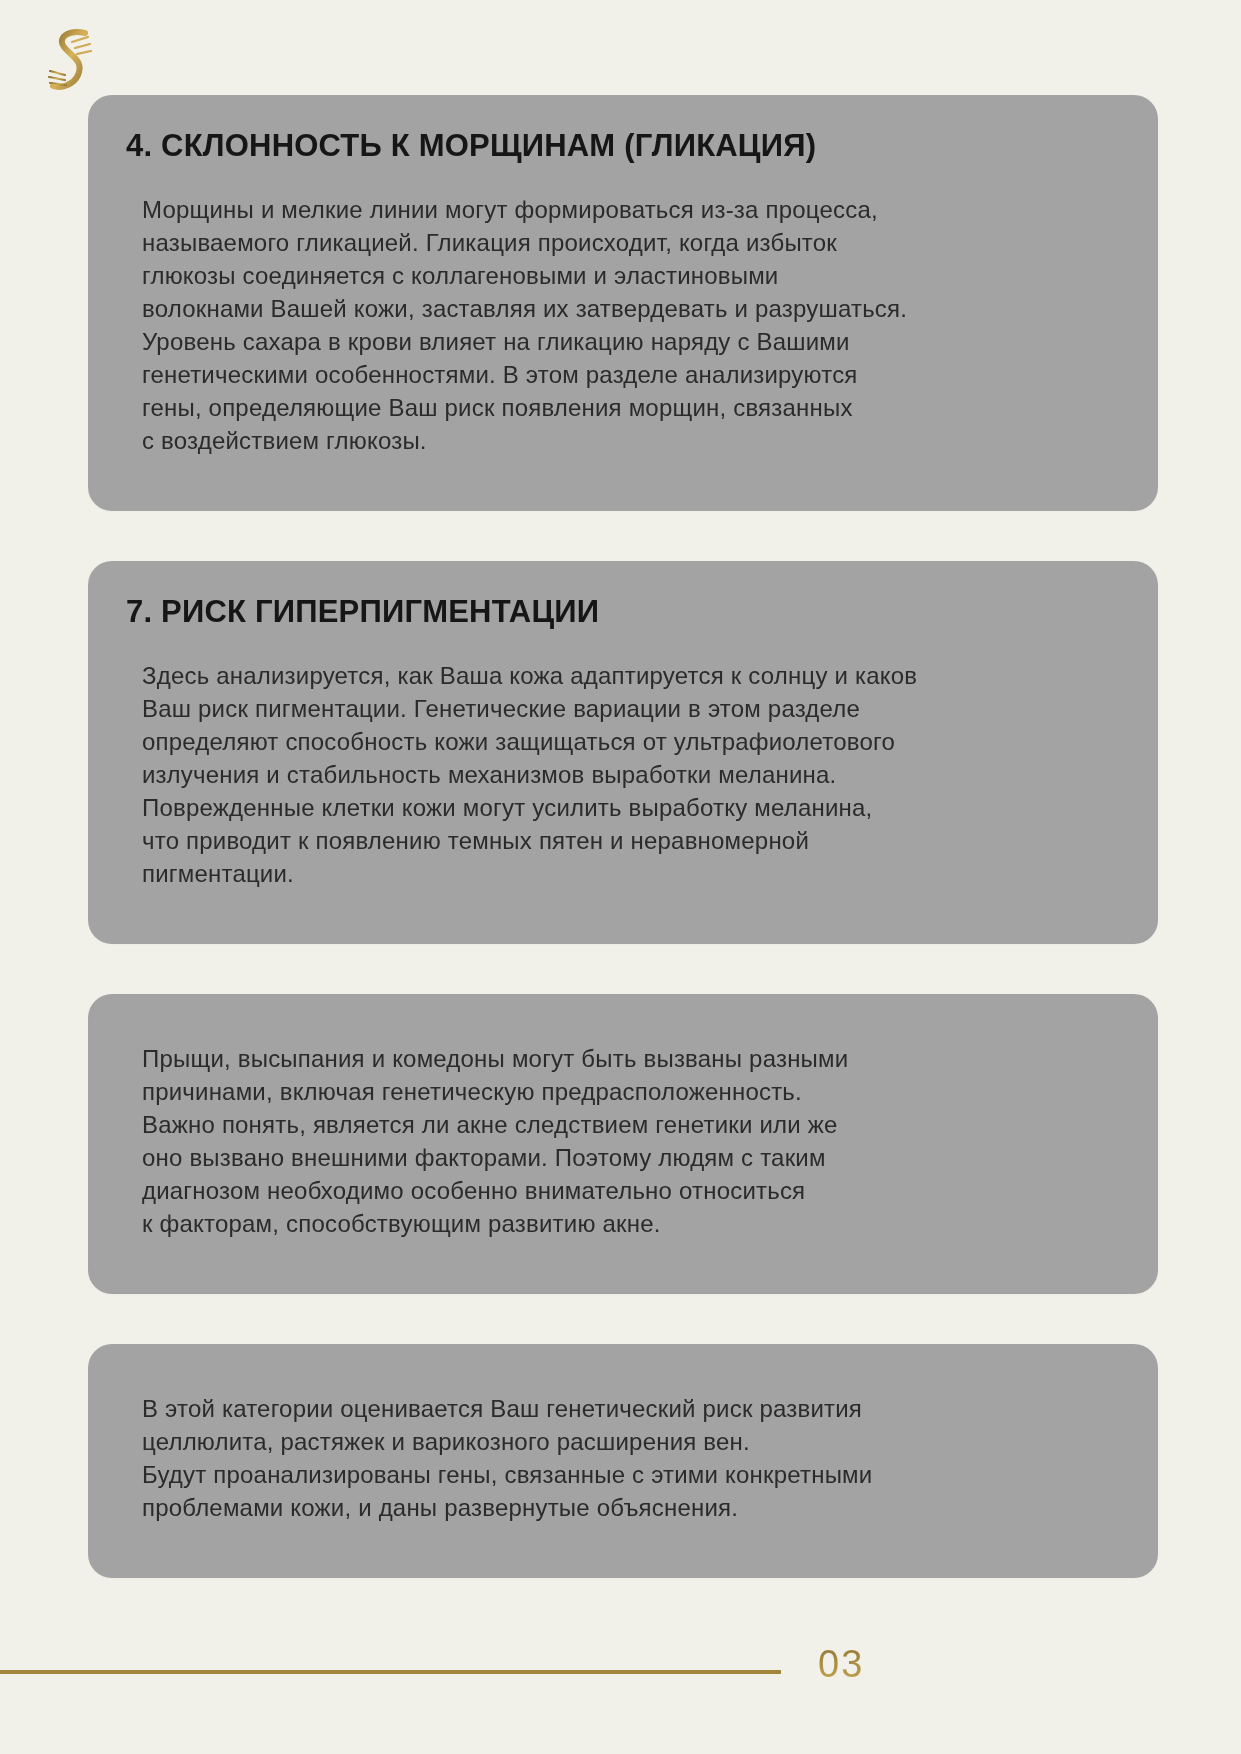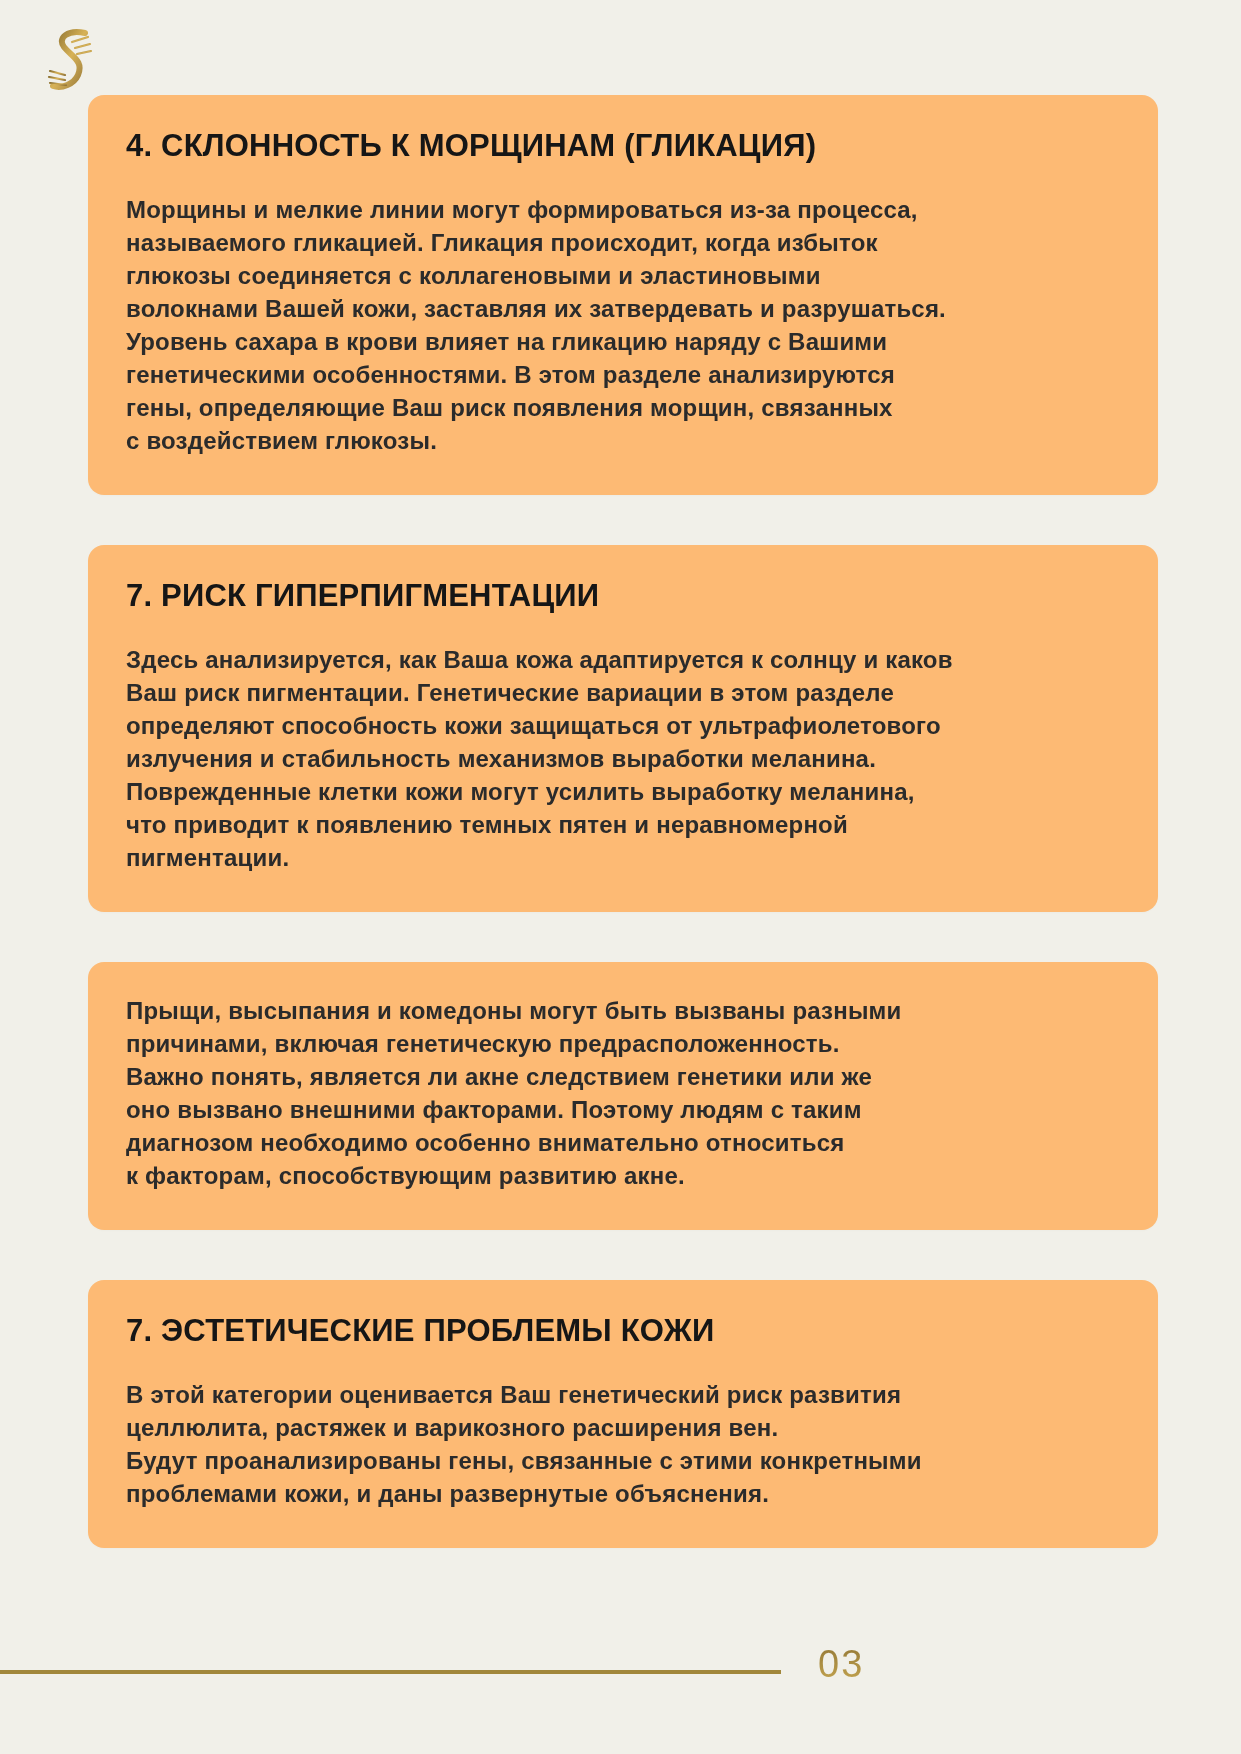--- a/index.html
+++ b/index.html
@@ -26,41 +26,40 @@
   .content {
     position: absolute;
     top: 95px;
     left: 88px;
     width: 1070px;
     display: flex;
     flex-direction: column;
     gap: 50px;
   }
   .card {
-    background: #fdba74;
-    border-radius: 16px;
+    background: #a3a3a3;
+    border-radius: 24px;
     padding: 32px 40px 38px 38px;
     box-shadow: 0 1px 2px rgba(0,0,0,0.02);
   }
   .card h2 {
     margin: 0 0 28px 0;
     font-size: 31px;
     line-height: 38px;
     font-weight: 800;
     letter-spacing: 0.2px;
     color: #161616;
   }
   .card p {
-    margin: 0;
+    margin: 16px;
     font-size: 24px;
     line-height: 33px;
     letter-spacing: 0.2px;
     color: #2b2b2b;
     white-space: pre-line;
-    font-weight: bold;
   }
   .footer-line {
     position: absolute;
     top: 1670px;
     left: 0;
     width: 781px;
     height: 4px;
     background: #a1873b;
   }
   .page-number {
@@ -130,21 +129,20 @@
     <section class="card">
       <p>Прыщи, высыпания и комедоны могут быть вызваны разными
 причинами, включая генетическую предрасположенность.
 Важно понять, является ли акне следствием генетики или же
 оно вызвано внешними факторами. Поэтому людям с таким
 диагнозом необходимо особенно внимательно относиться
 к факторам, способствующим развитию акне.</p>
     </section>
 
     <section class="card">
-      <h2>7. ЭСТЕТИЧЕСКИЕ ПРОБЛЕМЫ КОЖИ</h2>
       <p>В этой категории оценивается Ваш генетический риск развития
 целлюлита, растяжек и варикозного расширения вен.
 Будут проанализированы гены, связанные с этими конкретными
 проблемами кожи, и даны развернутые объяснения.</p>
     </section>
 
   </div>
 
   <div class="footer-line"></div>
   <div class="page-number">03</div>

